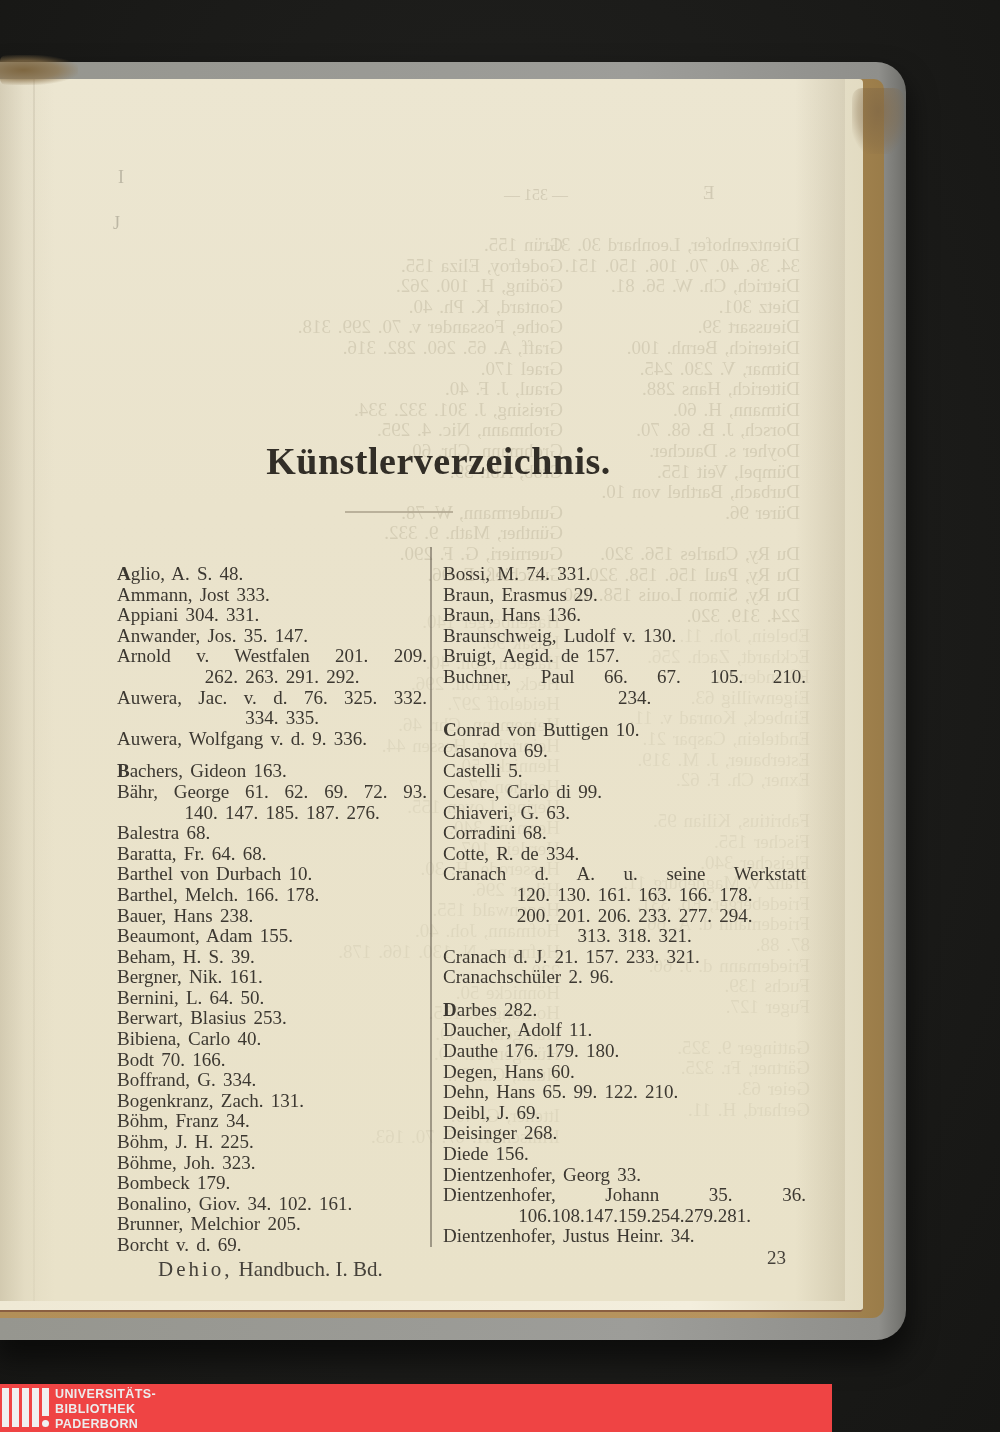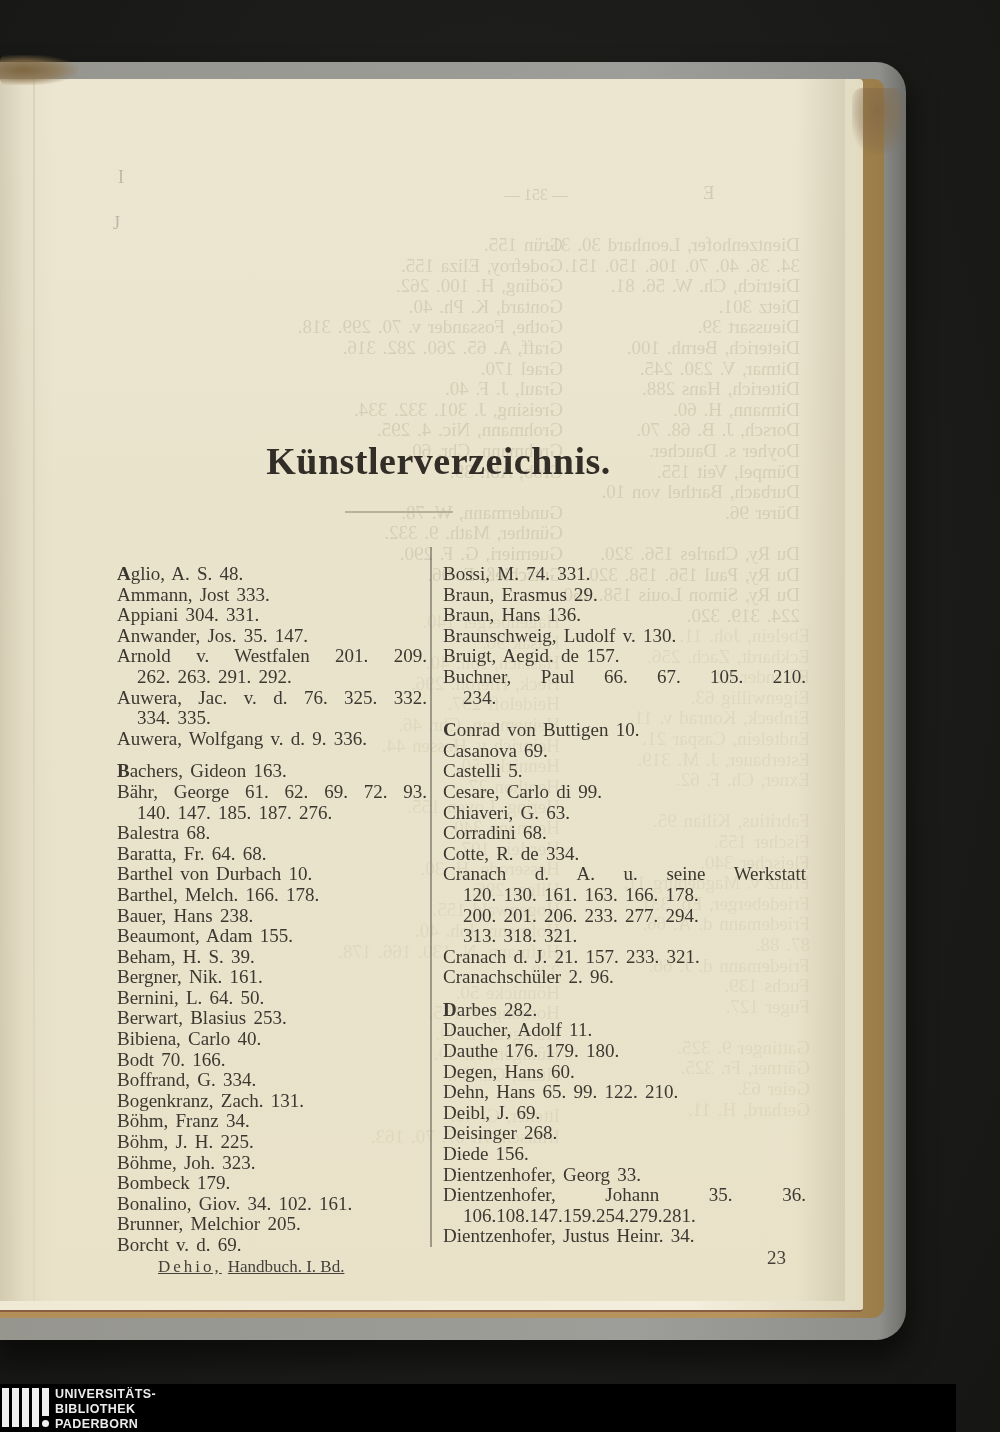--- a/index.html
+++ b/index.html
@@ -41,23 +41,23 @@
          background:#b1a892;opacity:0.85;}
   .col-divider{position:absolute;left:430px;top:468px;width:1.5px;height:700px;
          background:rgba(85,78,66,0.5);}
   .col{position:absolute;top:473px;font-size:19px;line-height:20.6px;color:#3c3831;
        word-spacing:2.5px;}
   .col-left{left:117px;width:310px;}
   .col-right{left:443px;width:363px;}
   .group{margin-top:12px;}
   .group:first-child{margin-top:12px;}
   .line.fill{text-align:justify;text-align-last:justify;}
-  .line.cont{padding-left:20px;}
+  .line.cont{padding-left:20px;text-align:center;}
   .lead{font-weight:700;}
-  .imprint{position:absolute;left:158px;top:1178px;font-size:17px;color:#45413a;text-decoration:underline;}
+  .imprint{position:absolute;left:158px;top:1178px;font-size:21px;color:#45413a;}
   .imprint-name{letter-spacing:3px;margin-right:6px;}
   .sheet-number{position:absolute;left:737px;top:1168px;font-size:19px;color:#45413a;margin-left:30px;}
 
   
   .ghost-col{position:absolute;transform:scaleX(-1);color:#8d8468;
              font-size:19px;line-height:20.6px;word-spacing:2px;}
   .ghost-top{opacity:0.22;}
   .ghost-bottom{opacity:0.11;}
   #ghost-tl{left:228px;top:156px;width:335px;}
   #ghost-tr{left:450px;top:156px;width:350px;}
@@ -65,22 +65,22 @@
   #ghost-br{left:560px;top:547px;width:250px;}
   .ghost-header-center{position:absolute;left:438px;top:107px;width:130px;text-align:left;
              transform:scaleX(-1);font-size:16px;color:#9b927a;opacity:0.30;}
   .ghost-header-letter{position:absolute;left:703px;top:103px;transform:scaleX(-1);
              font-size:19px;color:#9b927a;opacity:0.32;}
   .mark{position:absolute;color:#8f8a7a;opacity:0.5;font-size:18px;}
   .mark-1{left:118px;top:88px;}
   .mark-2{left:113px;top:134px;}
 
   
-  .watermark{position:absolute;left:0;top:1384px;width:956px;height:48px;
-             background:#000000;}
+  .watermark{position:absolute;left:0;top:1384px;width:832px;height:48px;
+             background:#ef4444;}
   .logo{position:absolute;left:2px;top:4px;width:52px;height:42px;}
   .logo .bar{position:absolute;top:0;width:7px;height:39px;background:#f0f0f0;}
   .logo .bar.short{height:28px;}
   .logo .dot{position:absolute;width:7px;height:7px;border-radius:50%;background:#f0f0f0;
              left:40px;top:32px;}
   .wm-text{position:absolute;left:55px;top:3px;font-family:"Liberation Sans",sans-serif;
            font-weight:700;font-size:12.5px;line-height:15px;letter-spacing:0.4px;color:#ececec;}
 </style>
 </head>
 <body>

